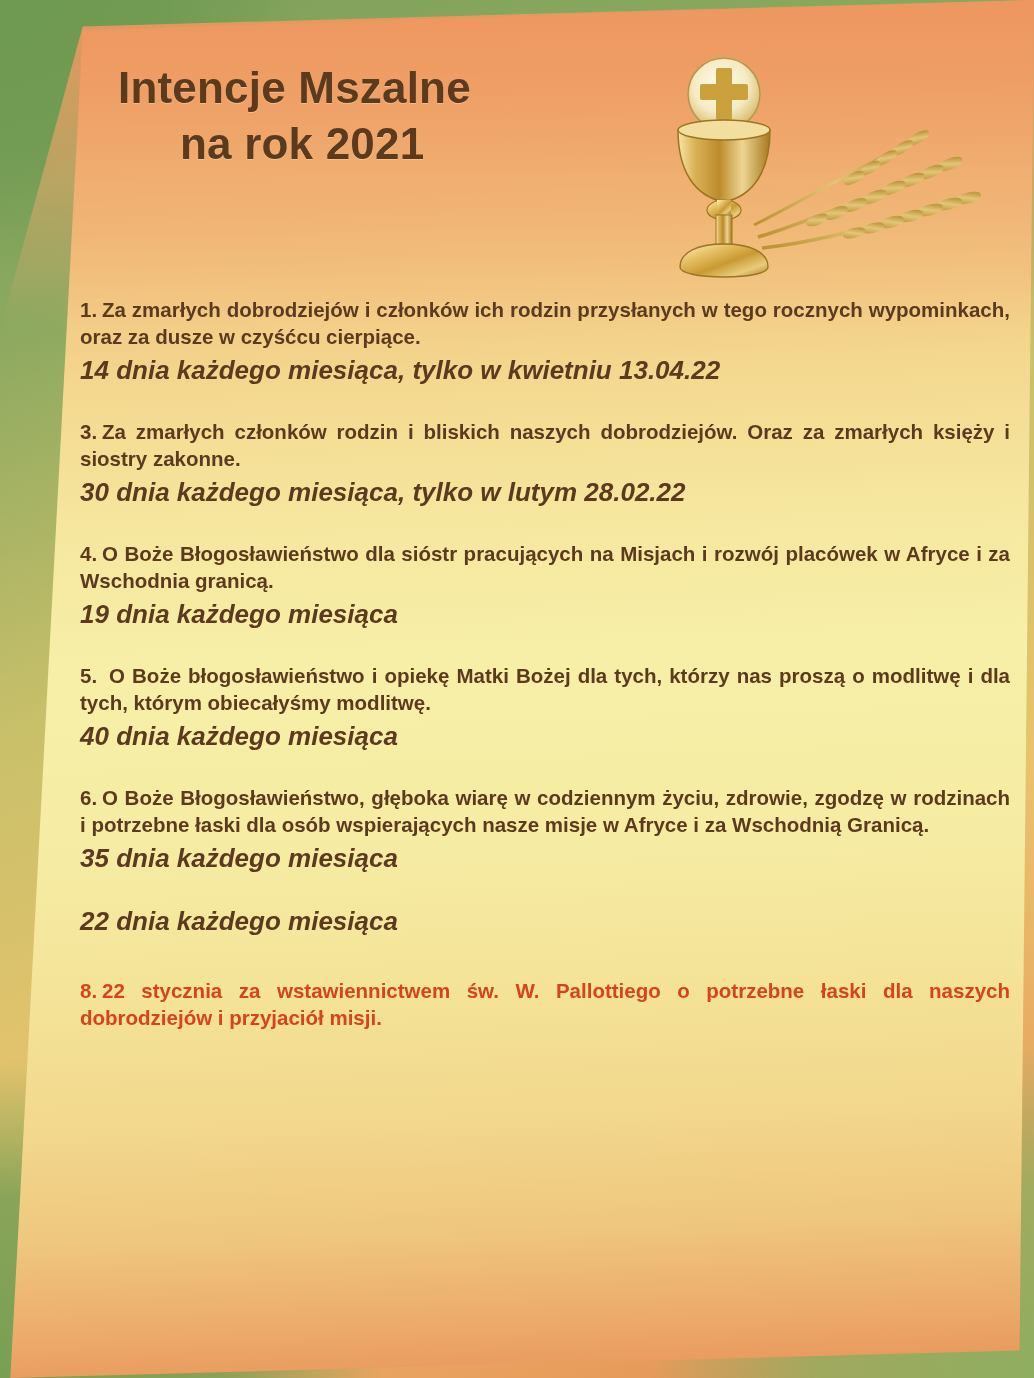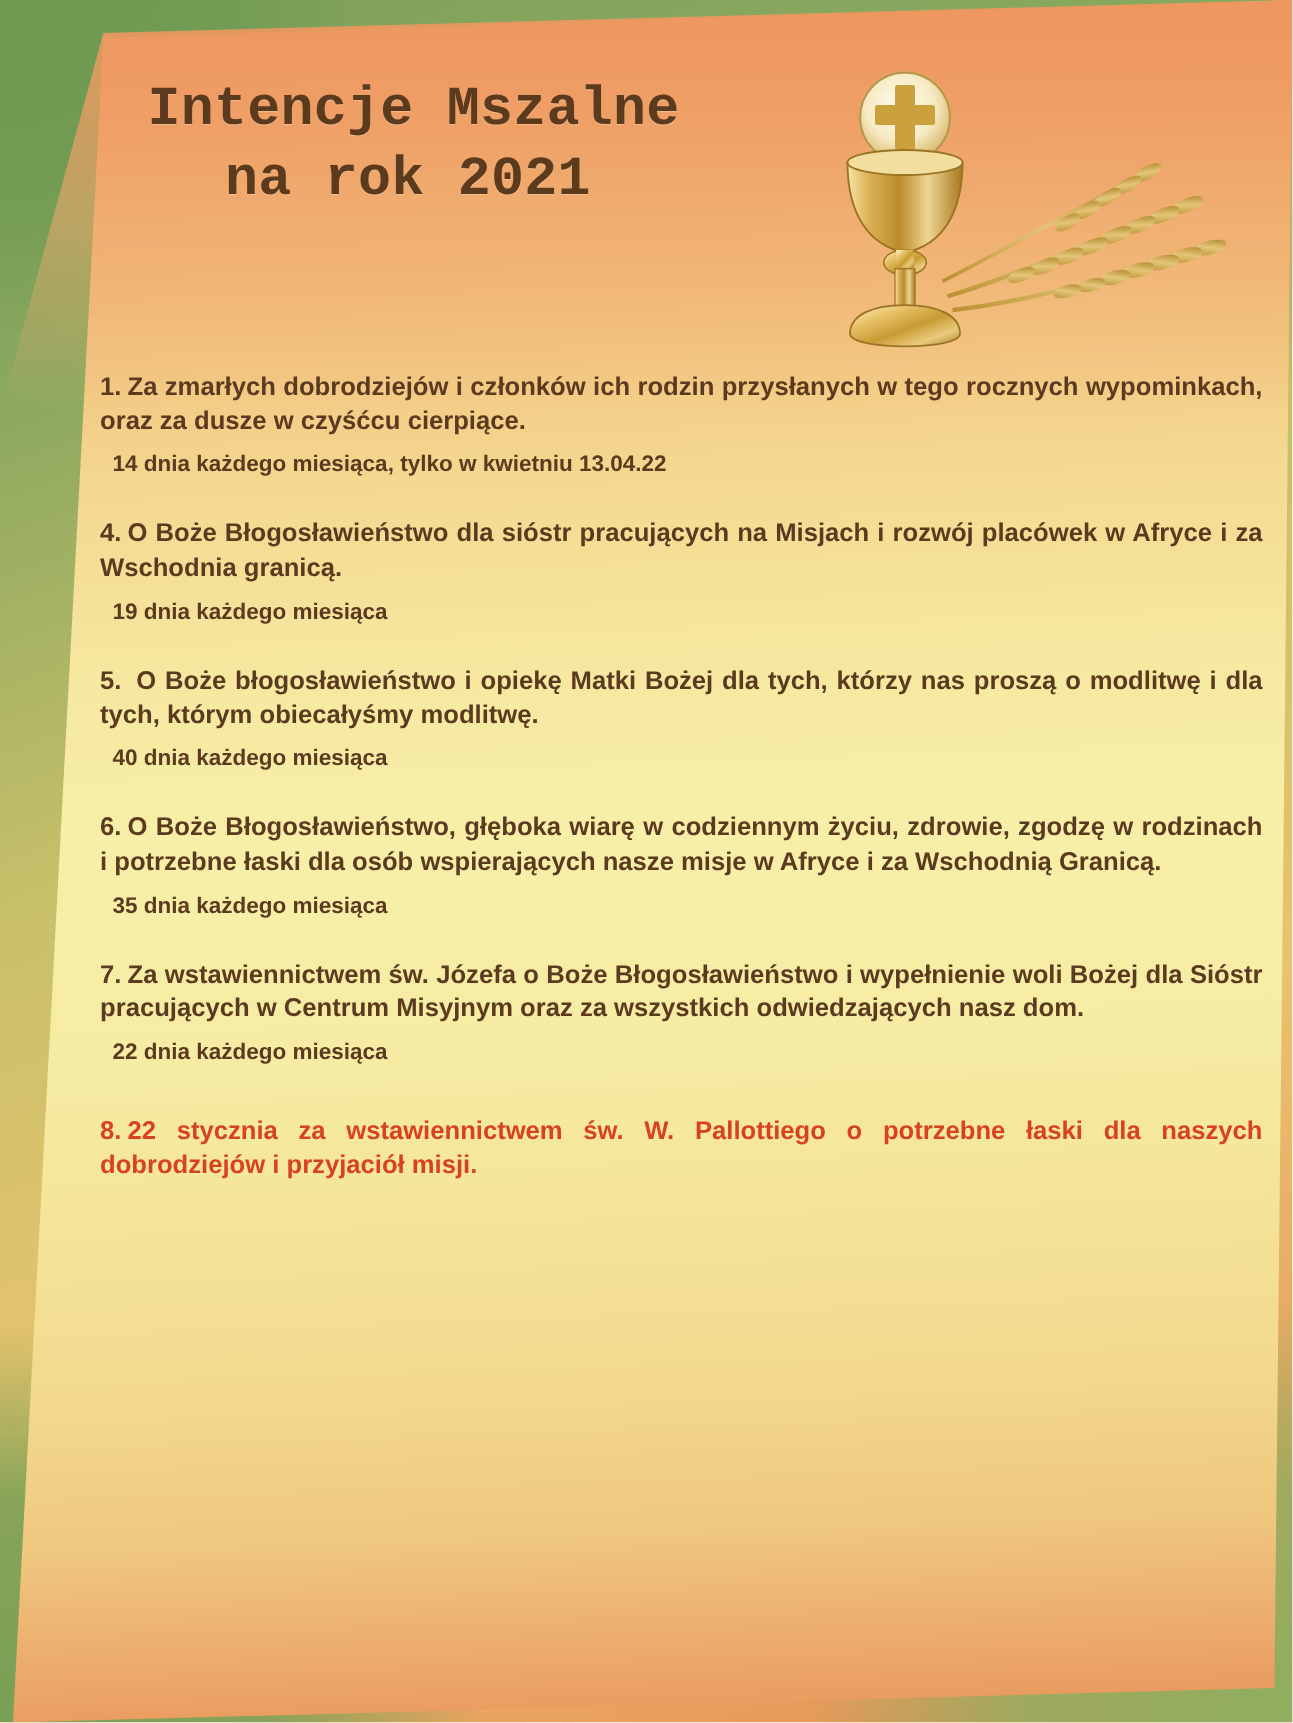--- a/index.html
+++ b/index.html
@@ -74,21 +74,20 @@
     position: absolute;
     left: 118px;
     top: 8px;
     width: 600px;
     font-size: 44px;
     font-weight: bold;
     color: #5c3a1e;
     line-height: 1.28;
     letter-spacing: 0.2px;
     text-shadow: 0 1px 0 rgba(255,235,200,0.35);
-    font-family: Liberation Mono, monospace;
   }
   .title .line2 { display: block; padding-left: 62px; }
 
   
   .emblem {
     position: absolute;
     left: 650px;
     top: 0px;
     width: 350px;
     height: 230px;
@@ -108,25 +107,26 @@
     color: #5b3a1f;
     line-height: 1.32;
     text-align: justify;
     margin: 0 0 4px 0;
   }
   .item-main .num {
     display: inline-block;
     min-width: 22px;
   }
   .item-note {
-    font-size: 18px;
+    font-size: 26px;
+    font-style: italic;
     font-weight: bold;
     color: #5b3a1f;
     line-height: 1.3;
-    margin: 10px;
+    margin: 0;
   }
   .item.red .item-main { color: #d8431f; }
   .gap-lg { margin-bottom: 30px; }
   .gap-xl { margin-bottom: 38px; }
 </style>
 </head>
 <body>
 
 <div class="poster">
   <div class="bg-green"></div>
@@ -223,20 +223,26 @@
   <div class="content">
 
     <div class="item gap-lg">
       <p class="item-main">
         <span class="num">1.</span><span>Za zmarłych dobrodziejów i członków ich rodzin przysłanych w tego rocznych  wypominkach, oraz za dusze w czyśćcu cierpiące.</span>
       </p>
       <p class="item-note">14 dnia każdego miesiąca, tylko w kwietniu 13.04.22</p>
     </div>
 
 
+    <div class="item gap-lg">
+      <p class="item-main">
+        <span class="num">3.</span><span>Za zmarłych członków rodzin i bliskich naszych dobrodziejów. Oraz za zmarłych księży i siostry zakonne.</span>
+      </p>
+      <p class="item-note">30 dnia każdego miesiąca, tylko w lutym 28.02.22</p>
+    </div>
 
     <div class="item gap-lg">
       <p class="item-main">
         <span class="num">4.</span><span>O Boże Błogosławieństwo dla sióstr pracujących na Misjach i rozwój placówek w Afryce i za Wschodnia granicą.</span>
       </p>
       <p class="item-note">19 dnia każdego miesiąca</p>
     </div>
 
     <div class="item gap-lg">
       <p class="item-main">
@@ -246,23 +252,20 @@
     </div>
 
     <div class="item gap-lg">
       <p class="item-main">
         <span class="num">6.</span><span>O Boże Błogosławieństwo, głęboka wiarę w codziennym życiu, zdrowie, zgodzę w rodzinach i potrzebne łaski dla osób wspierających nasze misje w Afryce i za Wschodnią Granicą.</span>
       </p>
       <p class="item-note">35 dnia każdego miesiąca</p>
     </div>
 
     <div class="item gap-xl">
-      <p class="item-main">
-        <span class="num">7.</span><span>Za wstawiennictwem św. Józefa o Boże Błogosławieństwo i wypełnienie woli Bożej dla Sióstr pracujących w Centrum Misyjnym oraz za wszystkich odwiedzających nasz dom.</span>
-      </p>
       <p class="item-note">22 dnia każdego miesiąca</p>
     </div>
 
     <div class="item red">
       <p class="item-main">
         <span class="num">8.</span><span>22 stycznia za wstawiennictwem św. W. Pallottiego o potrzebne łaski dla naszych dobrodziejów i przyjaciół misji.</span>
       </p>
     </div>
 
   </div>

